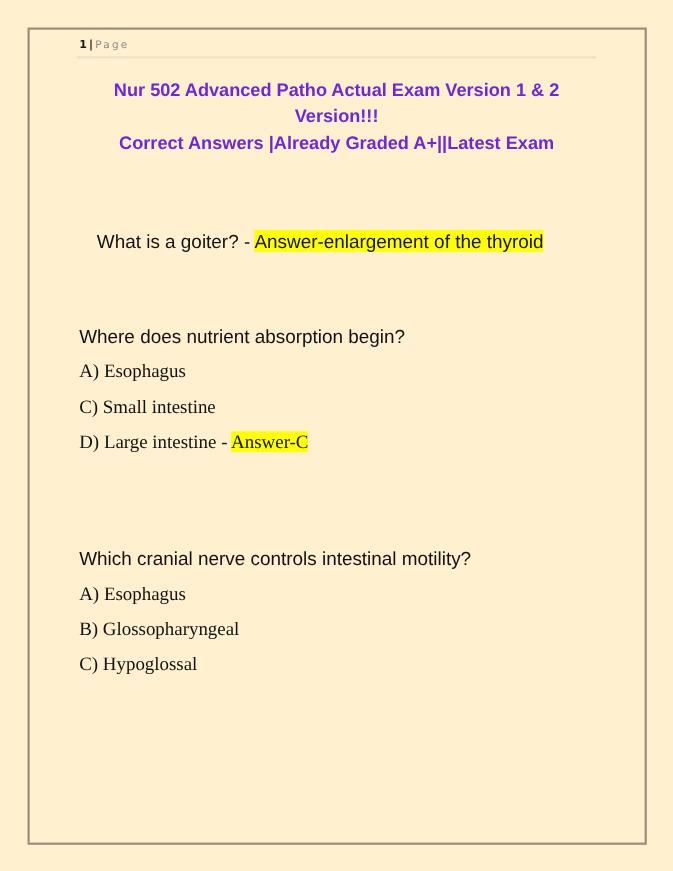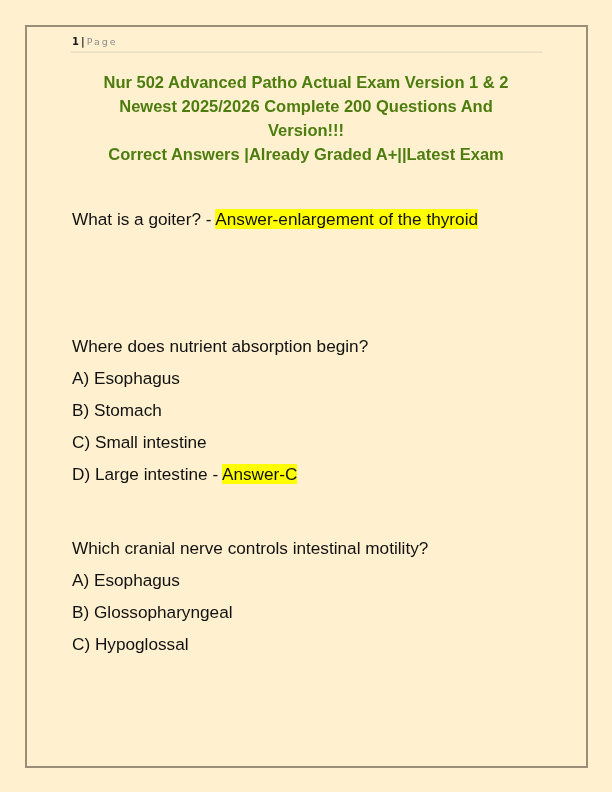--- a/index.html
+++ b/index.html
@@ -56,73 +56,71 @@
       height: 1px;
       background: #f0e5c8;
       border-bottom: 1px solid #ece0c2;
     }
     .title {
       position: absolute;
       left: 72px;
       top: 70px;
       width: 468px;
       text-align: center;
-      color: #4d7c0f;
+      color: #6d28d9;
       font-weight: bold;
       font-size: 16.5px;
       line-height: 24px;
     }
     .content {
       position: absolute;
       left: 72px;
       top: 207px;
       width: 470px;
       color: #111;
       font-size: 17.2px;
     }
     .qa-line {
       line-height: 24px;
       margin: 0;
     }
     .hl {
       background: #ffff00;
     }
-    .block1 { position: absolute; left: 0; top: 0; width: 470px; }
+    .block1 { position: absolute; left: 16px; top: 0; width: 470px; }
     .block2 { position: absolute; left: 0; top: 87px; width: 470px; }
     .block3 { position: absolute; left: 0; top: 289px; width: 470px; }
-    .opt { height: 32px; line-height: 24px; }
-    .q { height: 32px; line-height: 24px; margin-top: 40px; }
+    .opt { height: 32px; line-height: 24px; font-family: Liberation Serif, serif; }
+    .q { height: 32px; line-height: 24px; }
   </style>
 </head>
 <body>
 
 <div class="page-border"></div>
 
 <div class="page-header">
   <span class="num">1</span><span class="sep">|</span><span class="label">Page</span>
 </div>
 <div class="header-rule"></div>
 
 <div class="title">
   <div>Nur 502 Advanced Patho Actual Exam Version 1 &amp; 2</div>
-  <div>Newest 2025/2026 Complete 200 Questions And</div>
   <div>Version!!!</div>
   <div>Correct Answers |Already Graded A+||Latest Exam</div>
 </div>
 
 <div class="content">
 
   <div class="block1">
     <div class="qa-line"><span>What is a goiter? - </span><span class="hl">Answer-enlargement of the thyroid</span></div>
   </div>
 
   <div class="block2">
     <div class="q">Where does nutrient absorption begin?</div>
     <div class="opt">A) Esophagus</div>
-    <div class="opt">B) Stomach</div>
     <div class="opt">C) Small intestine</div>
     <div class="opt"><span>D) Large intestine - </span><span class="hl">Answer-C</span></div>
   </div>
 
   <div class="block3">
     <div class="q">Which cranial nerve controls intestinal motility?</div>
     <div class="opt">A) Esophagus</div>
     <div class="opt">B) Glossopharyngeal</div>
     <div class="opt">C) Hypoglossal</div>
   </div>

